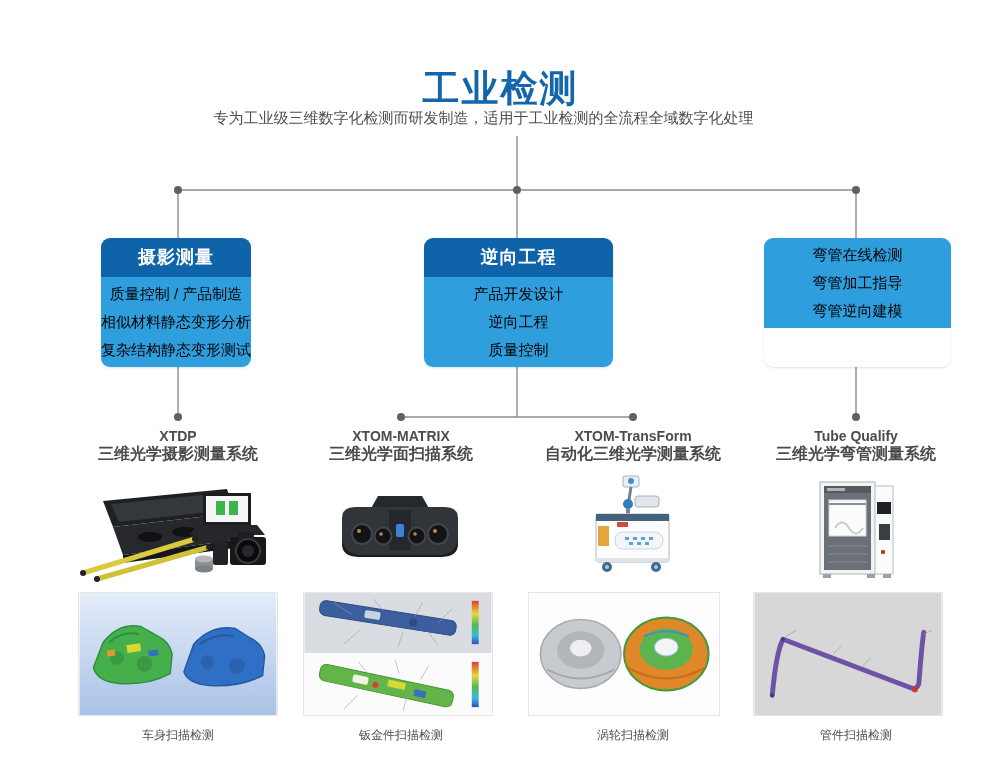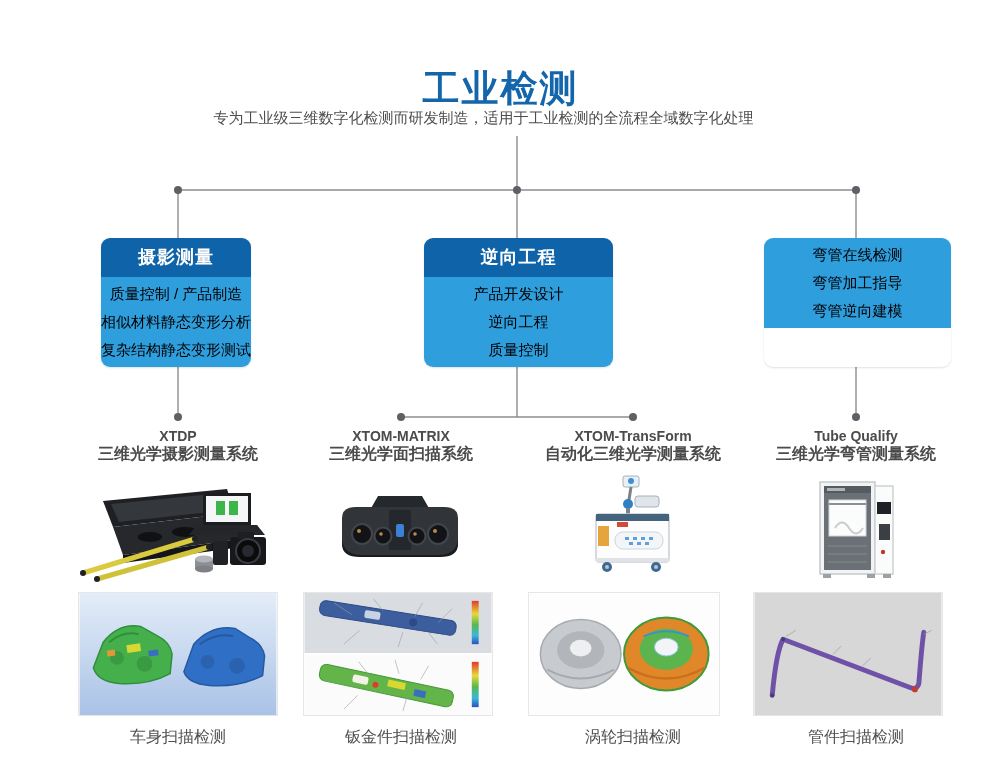--- a/index.html
+++ b/index.html
@@ -48,21 +48,21 @@
   }
   .product-name .en{font-size:14px;font-weight:bold;line-height:17px;}
   .product-name .cn{font-size:16px;font-weight:bold;line-height:17px;}
   .product-photo{position:absolute;}
   .example-img{
     position:absolute;top:592px;
     border:1px solid #e6e6e6;box-sizing:border-box;
   }
   .example-caption{
     position:absolute;top:727px;width:240px;
-    text-align:center;font-size:16px;color:#4f4f4f;
+    text-align:center;font-size:12px;color:#4f4f4f;
   }
 </style>
 </head>
 <body>
 
 <div class="page">
 
   <div class="page-title">工业检测</div>
   <div class="page-subtitle">专为工业级三维数字化检测而研发制造，适用于工业检测的全流程全域数字化处理</div>
 

